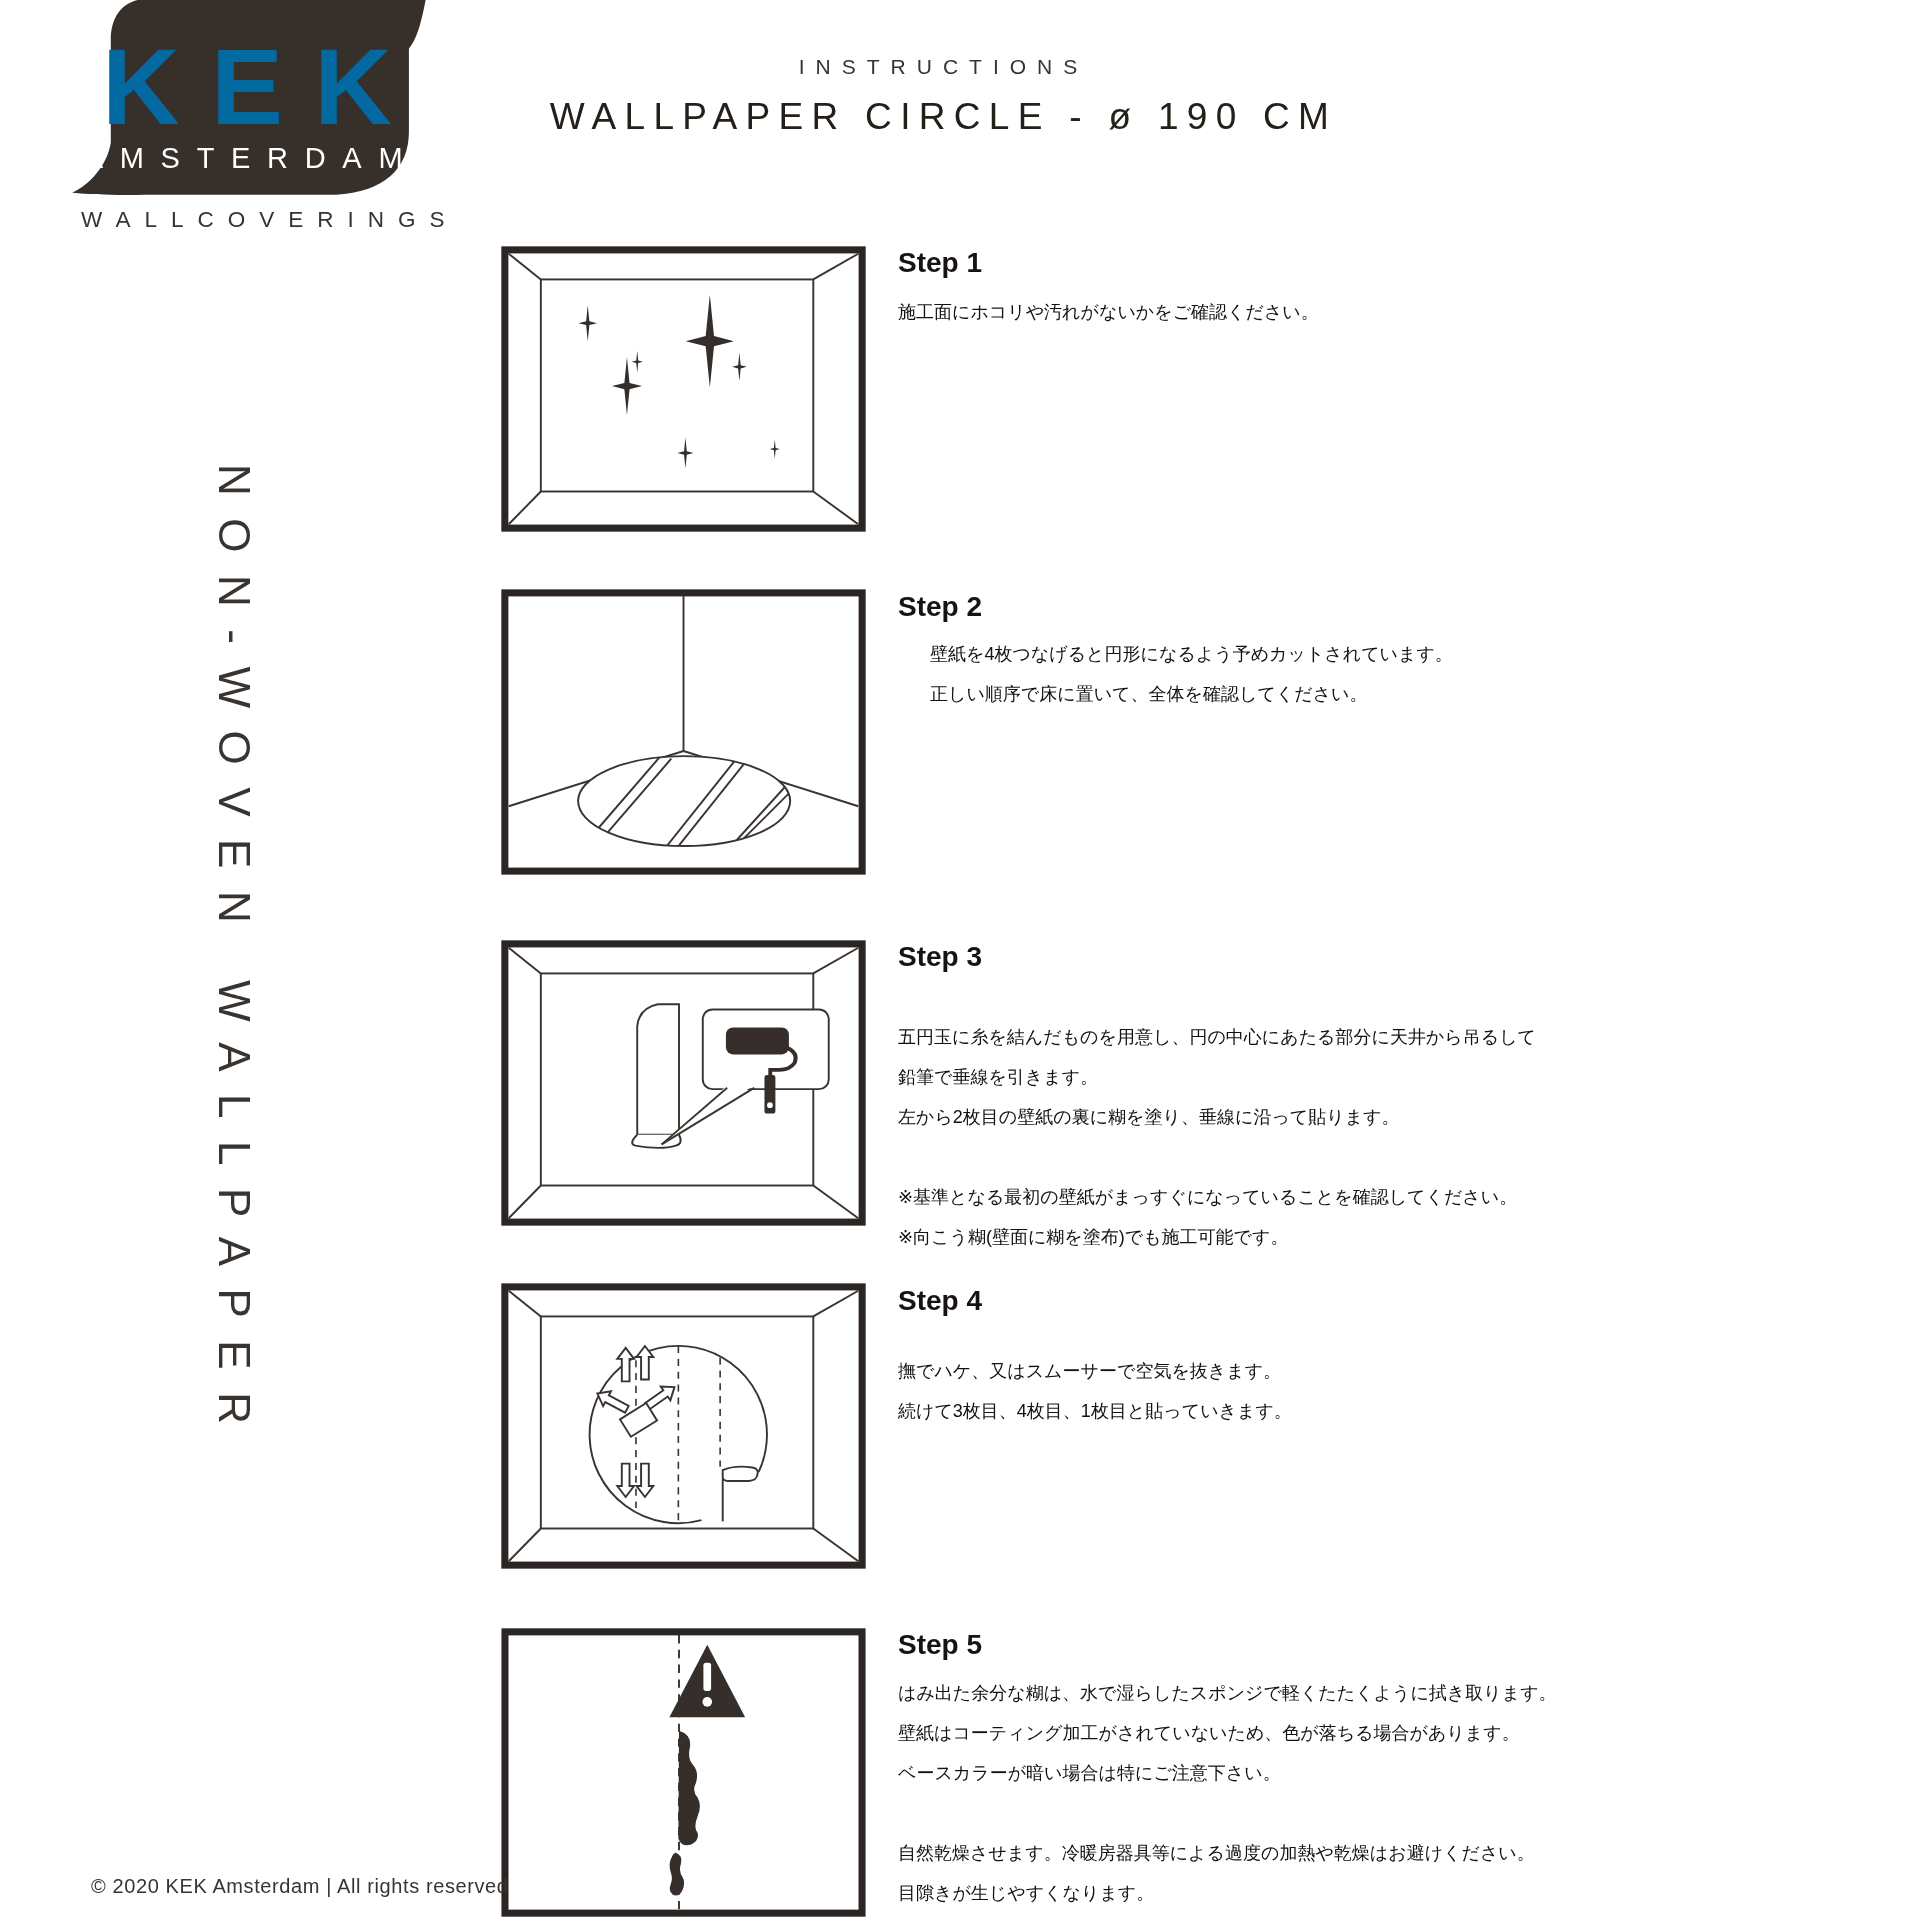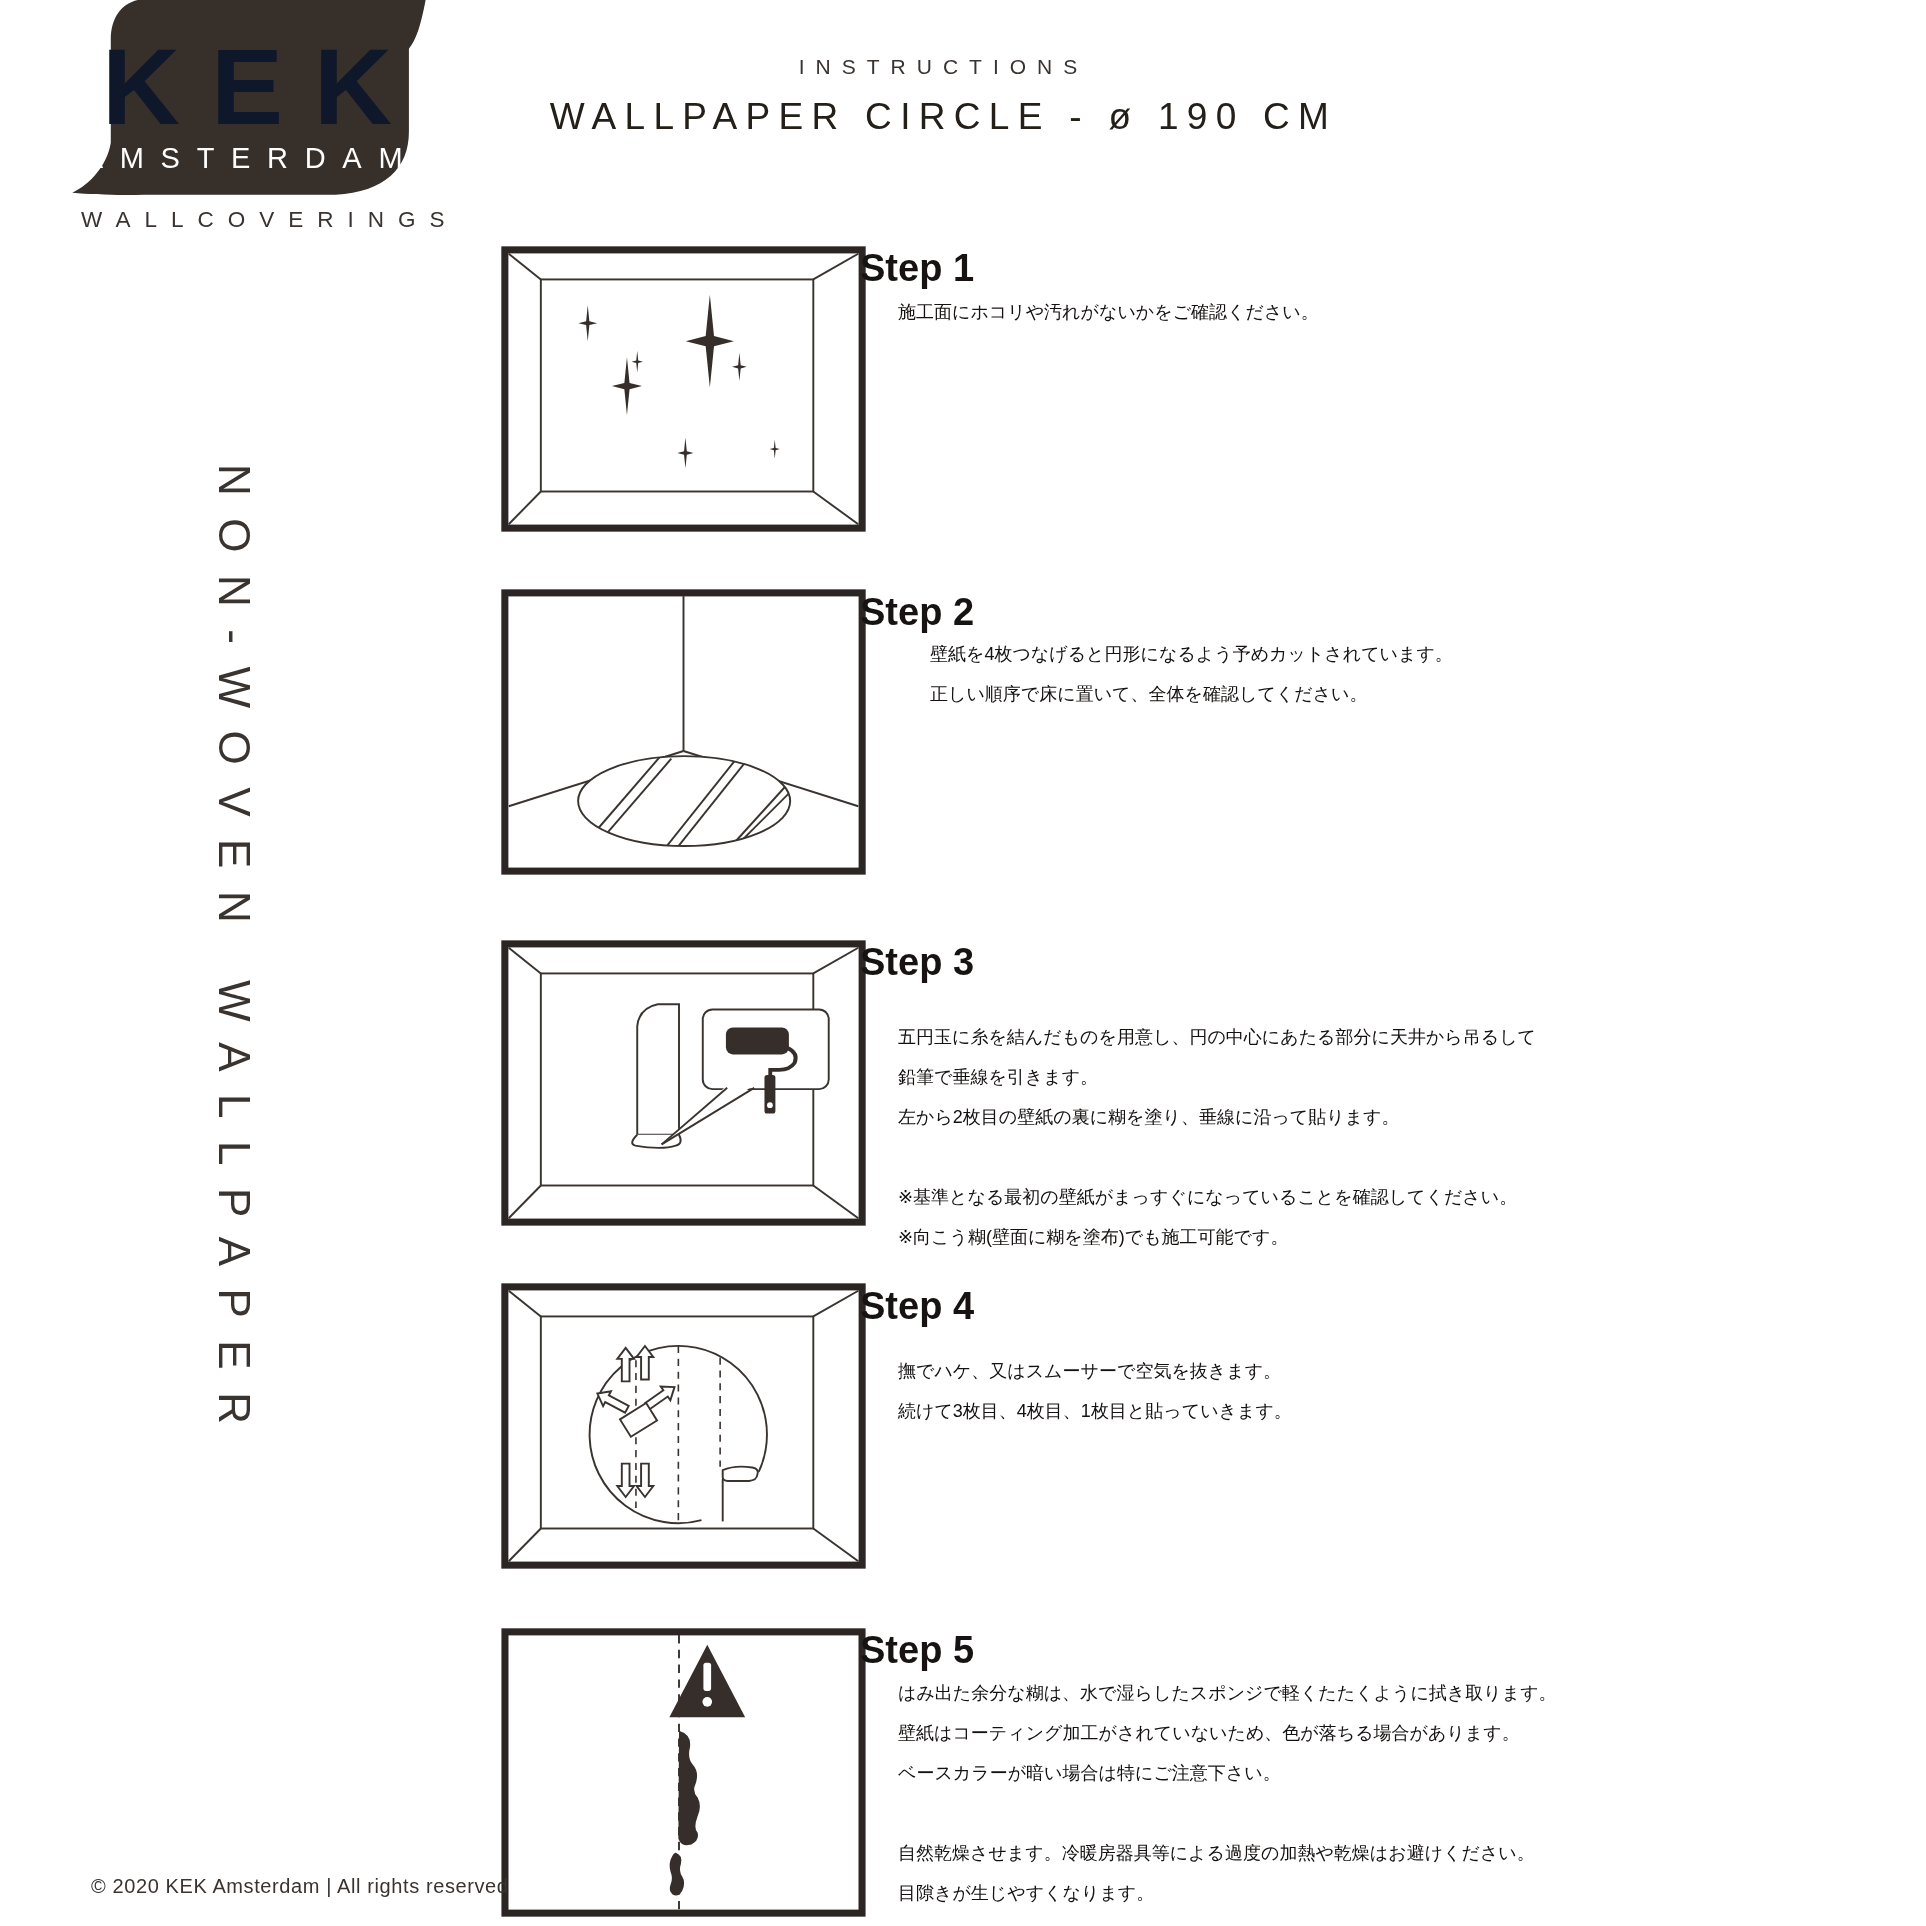--- a/index.html
+++ b/index.html
@@ -5,21 +5,21 @@
   html,body{margin:0;padding:0;}
   body{
     width:1926px;height:1926px;position:relative;background:#ffffff;
     font-family:"Liberation Sans","DejaVu Sans",sans-serif;color:#211c1a;
     overflow:hidden;
   }
   .abs{position:absolute;}
   
   .logo-wrap{left:67px;top:0;width:360px;height:257px;}
   .logo-kek{
-    left:67px;top:33px;width:360px;text-align:center;color:#0f172a;
+    left:67px;top:33px;width:360px;text-align:center;color:#0369a1;
     font-size:108px;font-weight:bold;letter-spacing:31px;text-indent:31px;line-height:1;
   }
   .logo-amsterdam{
     left:67px;top:144px;width:360px;text-align:center;color:#ffffff;
     font-size:29px;font-weight:400;letter-spacing:16.7px;text-indent:16.7px;line-height:1;
   }
   .logo-amsterdam sup{font-size:16.7px;vertical-align:9px;letter-spacing:0;}
   .logo-tagline{
     left:67px;top:209px;width:360px;text-align:center;color:#3a3430;
     font-size:22.5px;letter-spacing:14px;text-indent:14px;line-height:1;
@@ -35,21 +35,21 @@
   }
   
   .vertical-text{
     left:212px;top:464px;height:1323px;
     writing-mode:vertical-rl;
     color:#3a3430;font-size:44px;letter-spacing:22.5px;line-height:1;
     white-space:nowrap;
   }
   
   .step-illu{left:501px;width:365px;}
-  .step-head{left:860px;font-size:38px;font-weight:bold;color:#161312;line-height:1;white-space:nowrap;}
+  .step-head{left:898px;font-size:28px;font-weight:bold;color:#161312;line-height:1;white-space:nowrap;}
   .step-body{left:898px;width:1002px;font-size:18px;color:#141110;line-height:40px;white-space:nowrap;}
   .step-body .line{min-height:40px;}
   
   .copyright{left:91px;top:1875px;font-size:20px;color:#3a3430;letter-spacing:0.6px;white-space:nowrap;text-align:right;}
   svg{display:block;}
 </style>
 </head>
 <body>
 
 <div class="abs logo-wrap">

